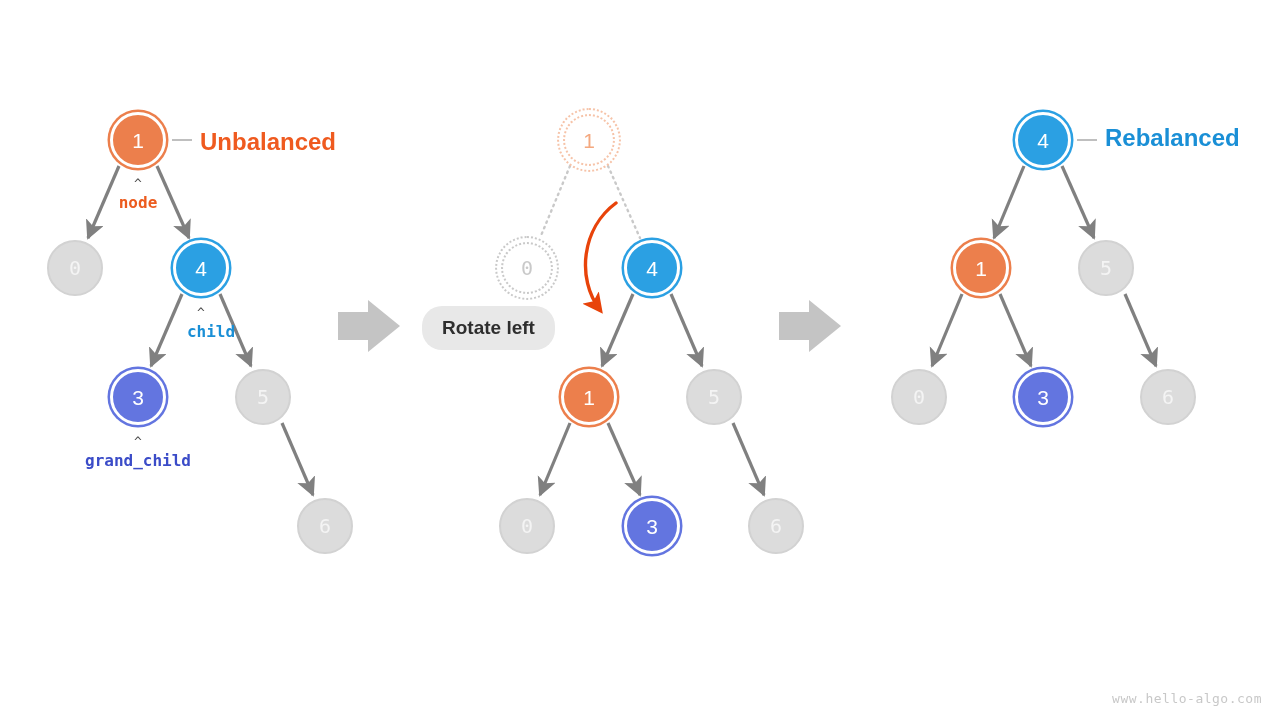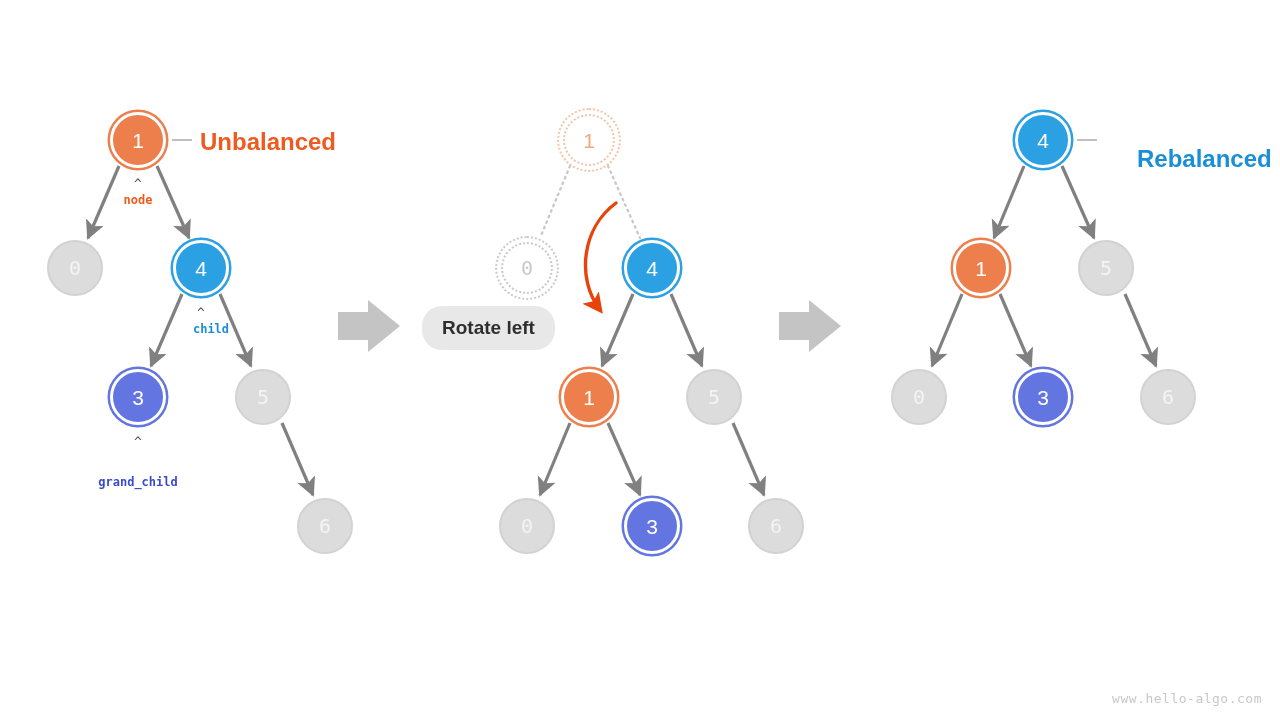--- a/index.html
+++ b/index.html
@@ -90,21 +90,21 @@
   .ghost .ring-inner { left: 2px; top: 2px; right: 2px; bottom: 2px; border: 2px dotted currentColor; }
   .ghost.g-orange { color: #f6c3a8; }
   .ghost.g-orange .val { color: #f4a87f; font-family: "Liberation Sans", sans-serif; font-size: 21px; }
   .ghost.g-grey { color: #c9c9c9; }
   .ghost.g-grey .val { color: #c9c9c9; font-family: "DejaVu Sans Mono", monospace; font-size: 20px; }
 
   
   .var-label {
     position: absolute;
     font-family: "DejaVu Sans Mono", monospace;
-    font-size: 12px;
+    font-size: 16px;
     font-weight: 700;
     white-space: nowrap;
     transform: translateX(-50%);
     z-index: 4;
   }
   .caret {
     position: absolute;
     font-family: "DejaVu Sans Mono", monospace;
     font-size: 13px;
     color: #4a4a4a;
@@ -226,21 +226,21 @@
       <span class="val">6</span>
     </div>
 
     <div class="caret" style="left:138px; top:176px;">^</div>
     <div class="var-label lbl-orange" style="left:138px; top:193px;">node</div>
 
     <div class="caret" style="left:201px; top:305px;">^</div>
     <div class="var-label lbl-blue" style="left:211px; top:322px;">child</div>
 
     <div class="caret" style="left:138px; top:434px;">^</div>
-    <div class="var-label lbl-purple" style="left:138px; top:451px;margin-top:24px;">grand_child</div>
+    <div class="var-label lbl-purple" style="left:138px; top:451px;">grand_child</div>
 
     <div class="callout orange" style="left:200px; top:128px;">Unbalanced</div>
   </div>
 
   <div>
     <div class="ghost g-orange" style="left:589px; top:140px;">
       <span class="ring-outer"></span>
       <span class="ring-inner"></span>
       <span class="val">1</span>
     </div>
@@ -285,17 +285,17 @@
     <div class="node grey" style="left:919px; top:397px;">
       <span class="val">0</span>
     </div>
     <div class="node purple hl" style="left:1043px; top:397px;">
       <span class="val">3</span>
     </div>
     <div class="node grey" style="left:1168px; top:397px;">
       <span class="val">6</span>
     </div>
 
-    <div class="callout blue" style="left:1105px; top:145px;margin-left:32px;">Rebalanced</div>
+    <div class="callout blue" style="left:1105px; top:124px;">Rebalanced</div>
   </div>
 
   <div class="watermark">www.hello-algo.com</div>
 </div>
 
 </body></html>

